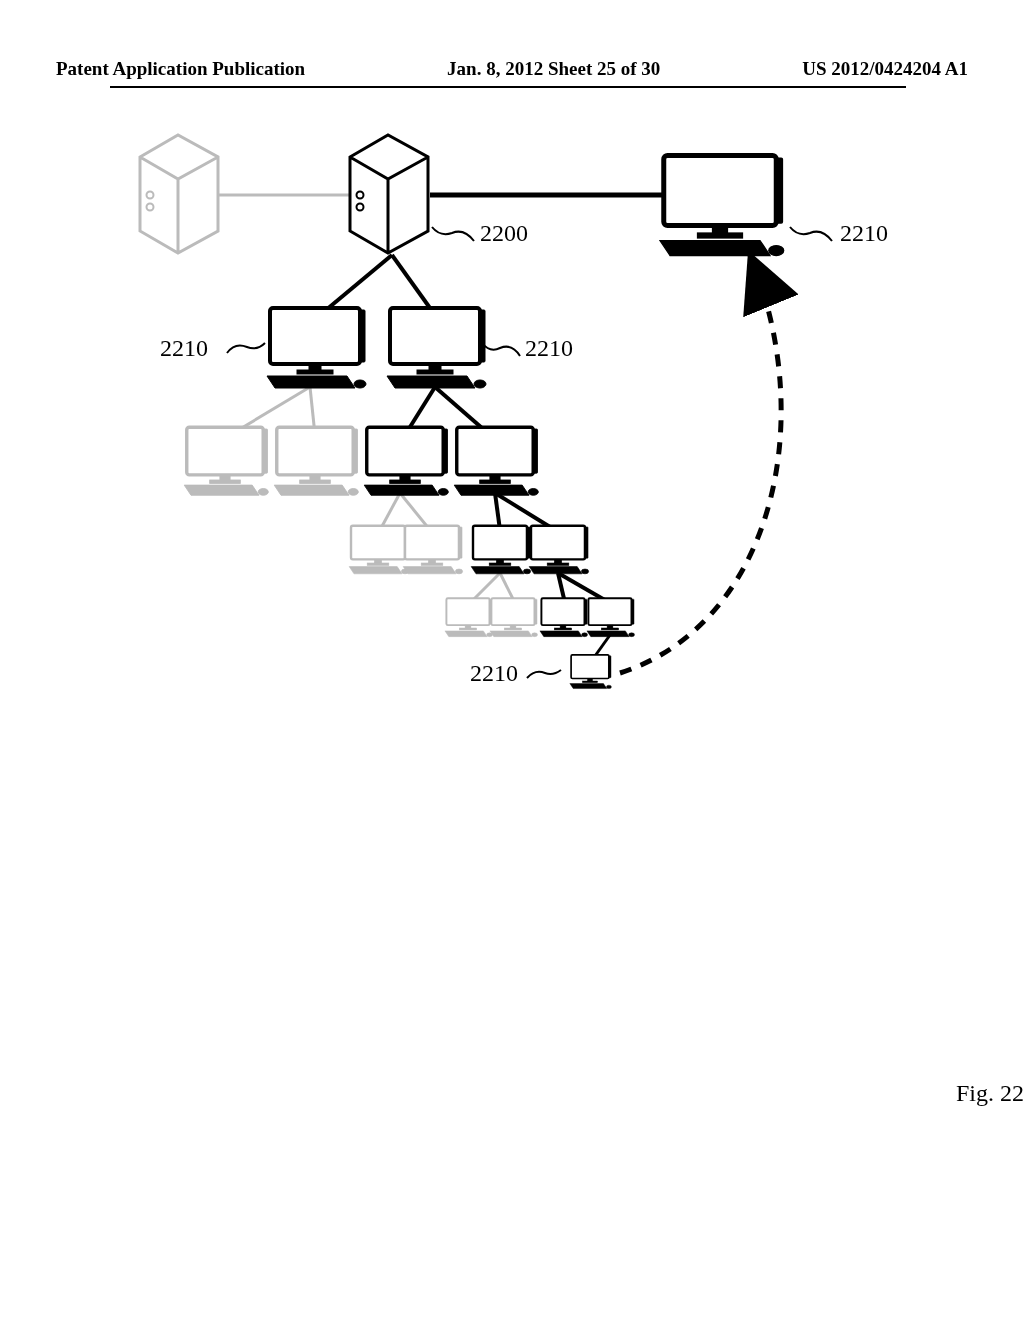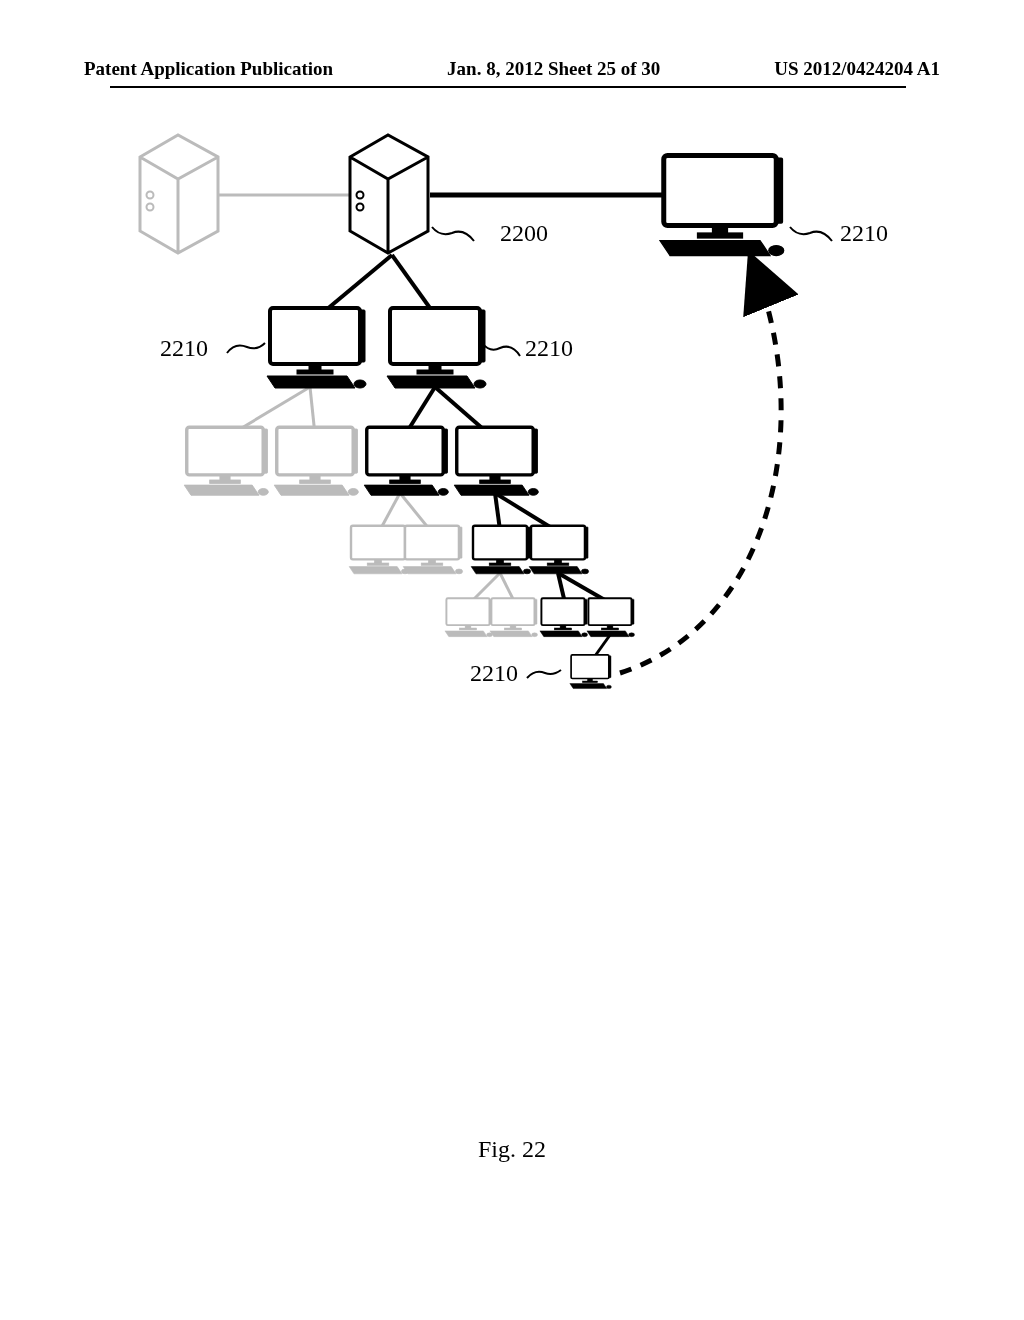--- a/index.html
+++ b/index.html
@@ -11,38 +11,38 @@
     font-family: "Times New Roman", serif;
     position: relative;
   }
   .header {
     position: absolute;
     top: 58px;
     left: 0;
     width: 100%;
     display: flex;
     justify-content: space-between;
-    padding: 0 84px;
+    padding: 0 56px;
     box-sizing: border-box;
     font-size: 19px;
     font-weight: bold;
   }
   .header-rule {
     position: absolute;
     top: 86px;
     left: 110px;
     width: 796px;
     border-top: 2px solid #000;
   }
   .figure-caption {
     position: absolute;
-    top: 1136px;
+    top: 1080px;
     left: 0;
     width: 100%;
-    text-align: center;
+    text-align: right;
     font-size: 24px;
   }
   .diagram {
     position: absolute;
     top: 125px;
     left: 100px;
     width: 800px;
     height: 560px;
   }
   .label {
@@ -179,20 +179,20 @@
 
   <g stroke="#000" stroke-width="2" fill="none">
     <path d="M 332 102 q 8 10 20 6 q 12 -5 22 8"></path>
     <path d="M 690 102 q 8 10 20 6 q 12 -5 22 8"></path>
     <path d="M 165 218 q -8 8 -18 4 q -12 -5 -20 6"></path>
     <path d="M 382 218 q 8 10 18 5 q 12 -5 20 8"></path>
     <path d="M 461 545 q -8 6 -16 3 q -10 -4 -18 5"></path>
   </g>
 </svg>
 
-<div class="label" style="top:95px; left:380px;margin-left:20px;">2200</div>
+<div class="label" style="top:95px; left:380px;">2200</div>
 <div class="label" style="top:95px; left:740px;">2210</div>
 <div class="label" style="top:210px; left:60px;">2210</div>
 <div class="label" style="top:210px; left:425px;">2210</div>
 <div class="label" style="top:535px; left:370px;">2210</div>
 </div>
 
 <div class="figure-caption">Fig. 22</div>
 
 </body></html>

